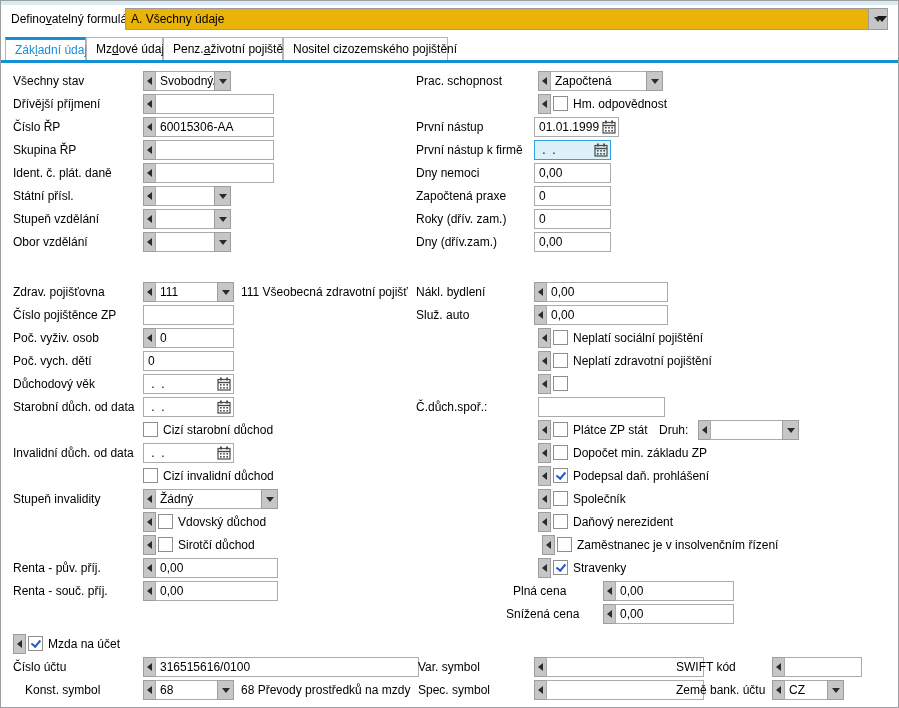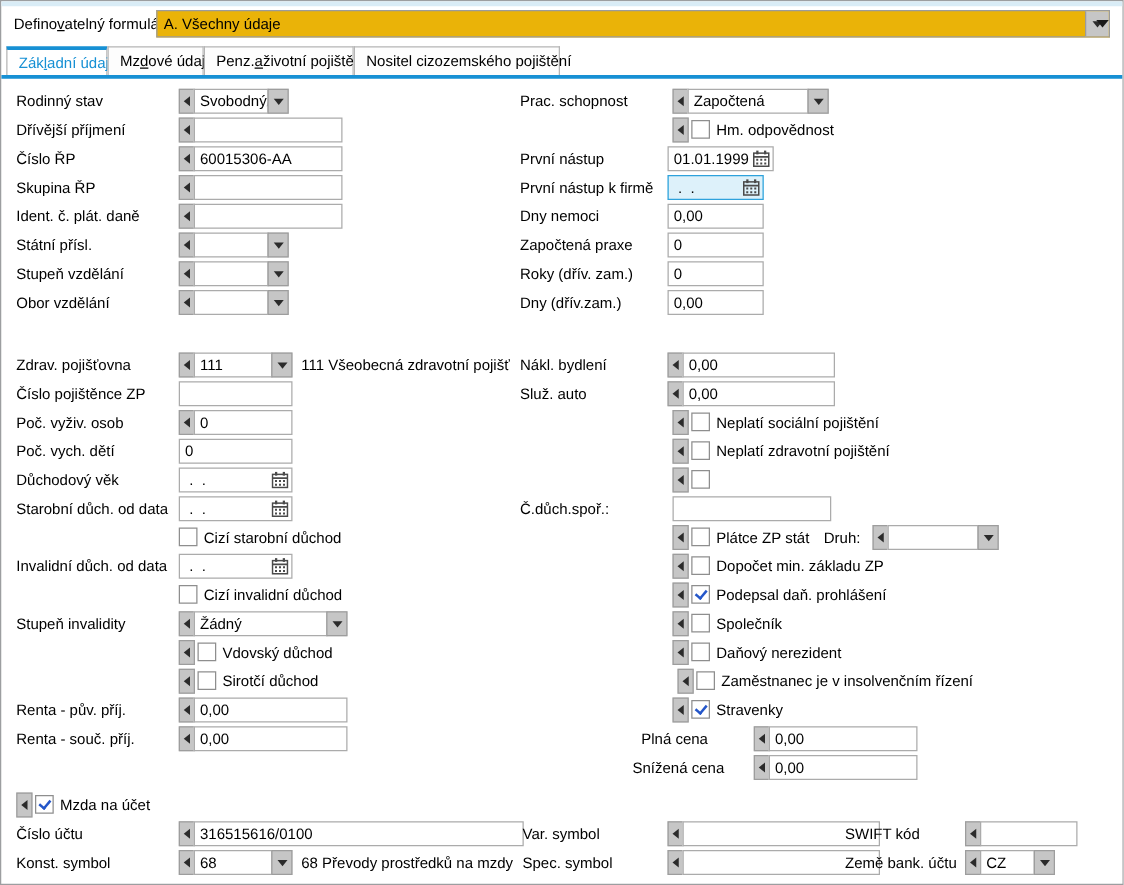--- a/index.html
+++ b/index.html
@@ -57,21 +57,21 @@
     <div class="hbtn"></div>
   </div>
   <div class="pin"></div>
 
   <div class="tab active" style="left:4px;width:81px">Zák<u>l</u>adní údaje</div>
   <div class="tab" style="left:85px;width:77px">Mz<u>d</u>ové údaje</div>
   <div class="tab" style="left:162px;width:120px">Penz. <u>a</u> životní pojištění</div>
   <div class="tab" style="left:282px;width:165px">Nositel cizozemského pojištění</div>
   <div class="tabline"></div>
 
-  <div class="lbl" style="left:12px;top:73px">Rodinný stav</div>
+  <div class="lbl" style="left:12px;top:73px">Všechny stav</div>
   <div class="ctl" style="left:142px;top:70px;width:88px">
     <div class="abtn"></div>
     <div class="tf">Svobodný/á</div>
     <div class="dbtn"></div>
   </div>
 
   <div class="lbl" style="left:12px;top:96px">Dřívější příjmení</div>
   <div class="ctl" style="left:142px;top:93px;width:131px">
     <div class="abtn"></div>
     <div class="tf"></div>
@@ -438,21 +438,21 @@
   <div class="ctl" style="left:533px;top:656px;width:170px">
     <div class="abtn"></div>
     <div class="tf"></div>
   </div>
   <div class="lbl" style="left:675px;top:659px">SWIFT kód</div>
   <div class="ctl" style="left:771px;top:656px;width:90px">
     <div class="abtn"></div>
     <div class="tf"></div>
   </div>
 
-  <div class="lbl" style="left:12px;top:682px">Konst. symbol</div>
+  <div class="lbl" style="left:24px;top:682px">Konst. symbol</div>
   <div class="ctl" style="left:142px;top:679px;width:91px">
     <div class="abtn"></div>
     <div class="tf">68</div>
     <div class="dbtn"></div>
   </div>
   <div class="note" style="left:240px;top:682px">68 Převody prostředků na mzdy</div>
   <div class="lbl" style="left:417px;top:682px">Spec. symbol</div>
   <div class="ctl" style="left:533px;top:679px;width:170px">
     <div class="abtn"></div>
     <div class="tf"></div>

